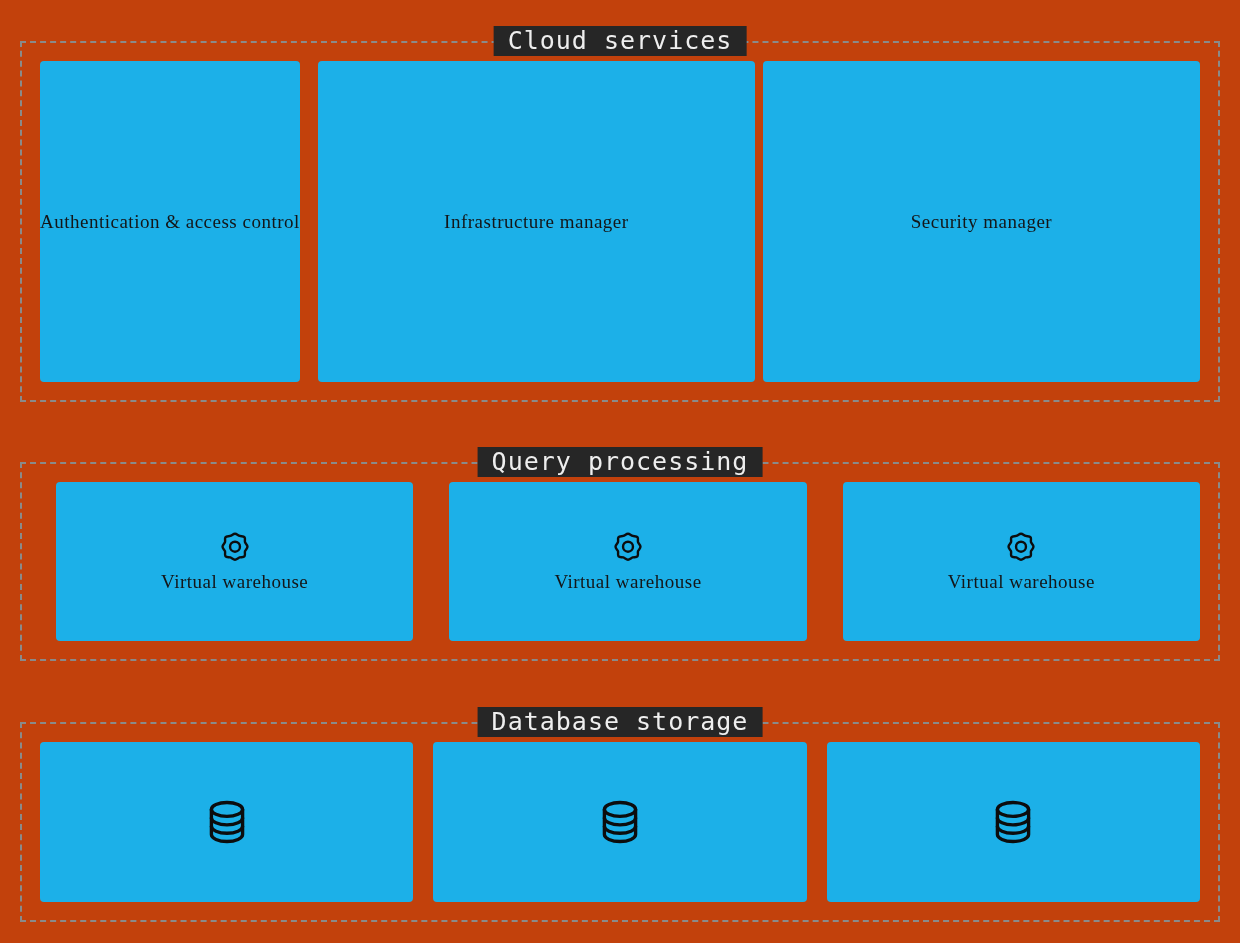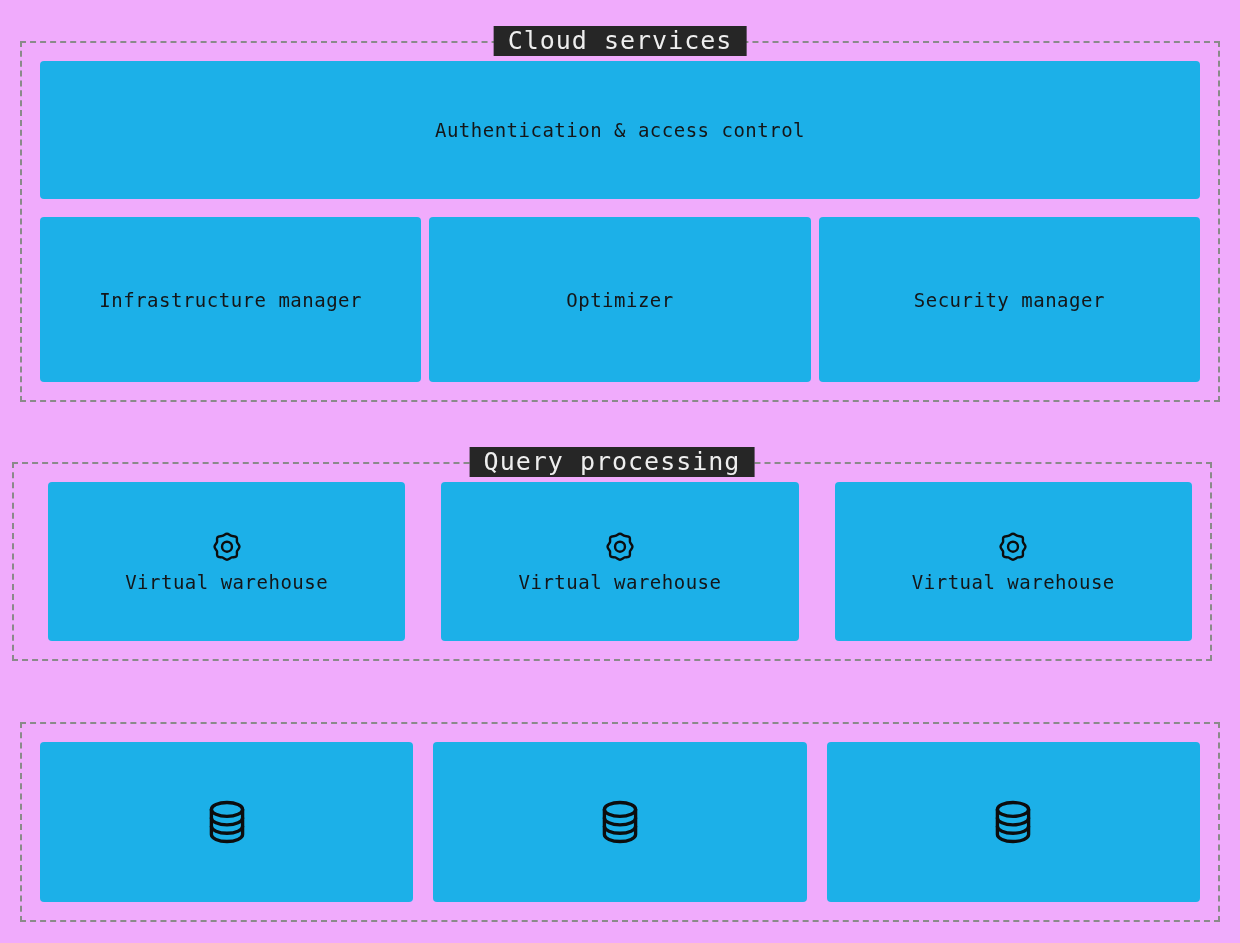--- a/index.html
+++ b/index.html
@@ -12,21 +12,21 @@
   body {
     background: #262626;
     font-family: "DejaVu Sans Mono", "Liberation Mono", monospace;
     overflow: hidden;
   }
 
   .canvas {
     position: relative;
     width: 1240px;
     height: 943px;
-    background: #f0abfc;
+    background: #c2410c;
   }
 
   
   .group {
     position: absolute;
     border: 2px dashed #8a8a8a;
     background: transparent;
   }
 
   .group-title {
@@ -41,22 +41,23 @@
     letter-spacing: 1px;
     padding: 0 14px;
     white-space: nowrap;
   }
 
   .group-body {
     position: absolute;
     left: 0; right: 0; top: 0; bottom: 0;
     padding: 18px;
     display: flex;
-    flex-direction: column;
+    flex-direction: row;
     gap: 16px;
+    font-family: Liberation Serif, serif;
   }
 
   .row {
     display: flex;
     flex-direction: row;
     gap: 20px;
     flex: 1 1 auto;
   }
 
   
@@ -87,21 +88,21 @@
     line-height: 0;
   }
 
   .node.with-icon {
     gap: 6px;
     margin-left: 16px;
   }
 
   
   #group-cloud-services   { left: 20px;  top: 41px;  width: 1200px; height: 361px; }
-  #group-query-processing { left: 12px;  top: 462px; width: 1200px; height: 199px; }
+  #group-query-processing { left: 20px;  top: 462px; width: 1200px; height: 199px; }
   #group-database-storage { left: 20px;  top: 722px; width: 1200px; height: 200px; }
 
   #group-cloud-services .group-body { gap: 18px; }
   #group-cloud-services .row-auth   { flex: 0 0 138px; }
   #group-cloud-services .row-svcs   { flex: 1 1 auto; gap: 8px; }
 </style>
 </head>
 <body>
 
 <div class="canvas">
@@ -115,23 +116,20 @@
         <div class="node">
           <div class="node-label">Authentication &amp; access control</div>
         </div>
       </div>
 
       <div class="row row-svcs">
         <div class="node">
           <div class="node-label">Infrastructure manager</div>
         </div>
         <div class="node">
-          <div class="node-label">Optimizer</div>
-        </div>
-        <div class="node">
           <div class="node-label">Security manager</div>
         </div>
       </div>
 
     </div>
   </div>
 
   <div class="group" id="group-query-processing">
     <div class="group-title">Query processing</div>
 
@@ -166,20 +164,21 @@
             </svg>
           </span>
           <div class="node-label">Virtual warehouse</div>
         </div>
 
       </div>
     </div>
   </div>
 
   <div class="group" id="group-database-storage">
+    <div class="group-title">Database storage</div>
 
     <div class="group-body">
       <div class="row">
 
         <div class="node">
           <span class="node-icon">
             <svg width="52" height="52" viewBox="0 0 24 24" fill="none" stroke="#0c0d0e" stroke-width="1.55" stroke-linecap="round" stroke-linejoin="round">
               <ellipse cx="12" cy="6.2" rx="7.2" ry="3.2"></ellipse>
               <path d="M4.8 6.2v11.6c0 1.77 3.22 3.2 7.2 3.2s7.2-1.43 7.2-3.2V6.2"></path>
               <path d="M4.8 10.1c0 1.77 3.22 3.2 7.2 3.2s7.2-1.43 7.2-3.2"></path>

